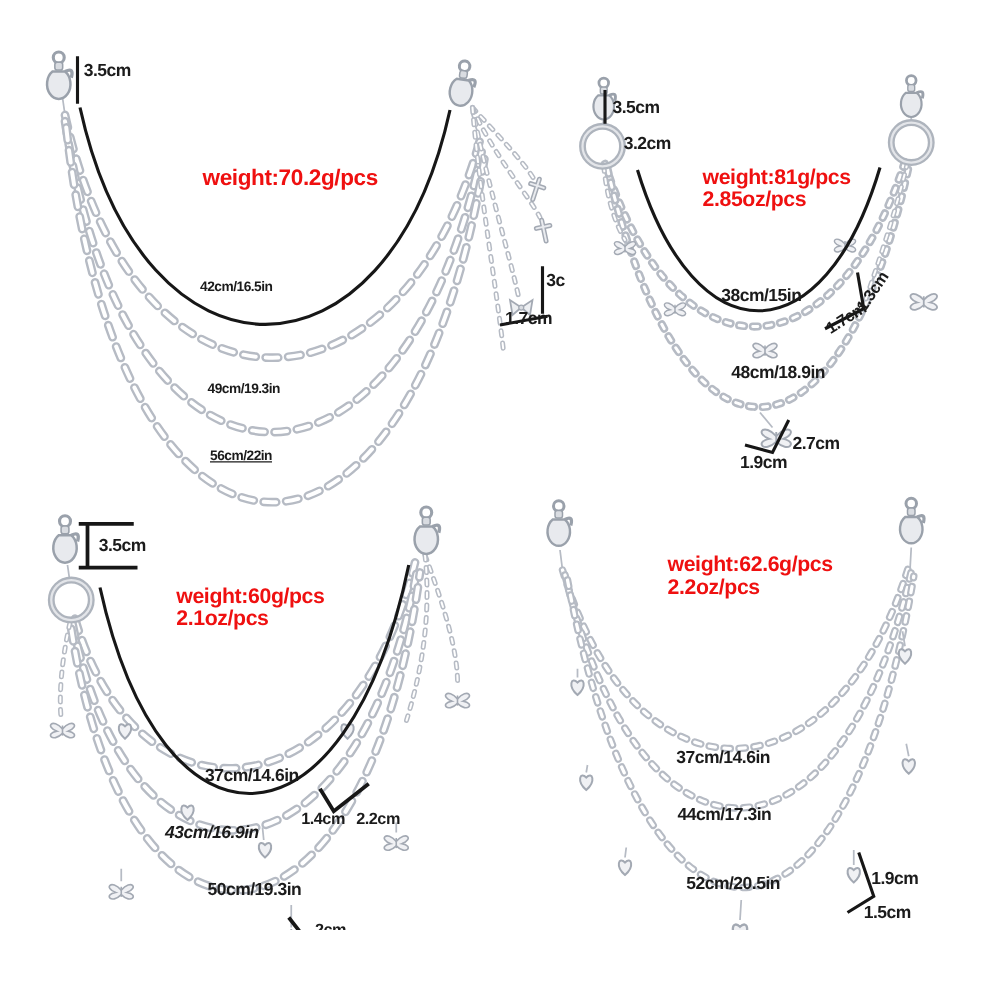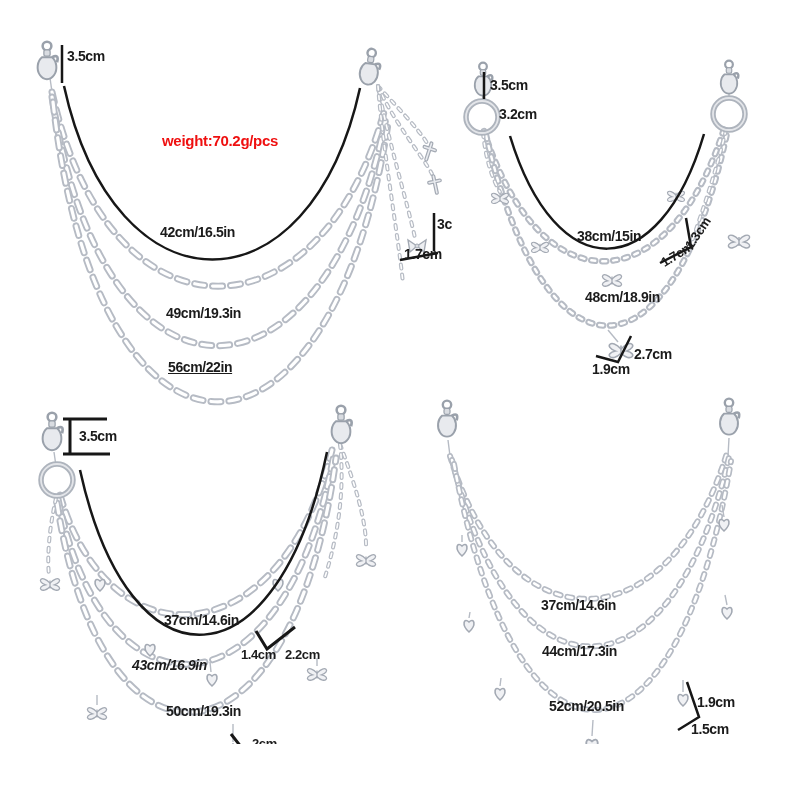--- a/index.html
+++ b/index.html
@@ -2,26 +2,26 @@
 <html><head>
 <meta charset="utf-8">
 <style>
   html,body{margin:0;padding:0;background:#ffffff;}
   #stage{
     position:relative;width:800px;height:744px;background:#ffffff;overflow:hidden;
     font-family:"Liberation Sans","DejaVu Sans",sans-serif;
   }
   #art{position:absolute;left:0;top:0;width:800px;height:800px;}
   .lbl{position:absolute;color:#1b1b1b;font-weight:bold;letter-spacing:-0.4px;white-space:nowrap;}
-  .len15{font-size:14px;}
+  .len15{font-size:11px;}
   .len14{font-size:14px;}
   .sm14{font-size:14px;}
   .sm13{font-size:13px;}
   .wt{position:absolute;color:#ef1010;font-weight:bold;letter-spacing:-0.3px;line-height:1.08;white-space:nowrap;}
-  .wt17{font-size:15px;}
+  .wt17{font-size:18px;}
   .wt16{font-size:17px;}
   .rot56{transform:rotate(-56deg);transform-origin:0 50%;}
   .rot32{transform:rotate(-32deg);transform-origin:0 50%;}
   
   .chO{fill:none;stroke:#b6bbc4;stroke-linecap:round;}
   .chI{fill:none;stroke:#ffffff;stroke-linecap:round;}
   .pcO{stroke-width:7;stroke-dasharray:10 8;}
   .pcI{stroke-width:3.2;stroke-dasharray:10 8;}
   .cbO{stroke-width:6.5;stroke-dasharray:4 7;}
   .cbI{stroke-width:2.4;stroke-dasharray:4 7;}
@@ -189,35 +189,47 @@
     <div>weight:70.2g/pcs</div>
   </div>
   <div class="lbl len15" style="left:160px;top:224px;">42cm/16.5in</div>
   <div class="lbl len15" style="left:166px;top:305px;">49cm/19.3in</div>
   <div class="lbl len15" style="left:168px;top:359px;text-decoration:underline;">56cm/22in</div>
   <div class="lbl sm14" style="left:437px;top:216px;">3c</div>
   <div class="lbl sm14" style="left:404px;top:246px;">1.7cm</div>
 
   <div class="lbl sm14" style="left:490px;top:77px;">3.5cm</div>
   <div class="lbl sm14" style="left:499px;top:106px;">3.2cm</div>
+  <div class="wt wt16" style="left:562px;top:133px;">
+    <div>weight:81g/pcs</div>
+    <div>2.85oz/pcs</div>
+  </div>
   <div class="lbl len14" style="left:577px;top:228px;">38cm/15in</div>
   <div class="lbl len14" style="left:585px;top:289px;">48cm/18.9in</div>
   <div class="lbl sm13 rot56" style="left:688px;top:240px;">1.3cm</div>
   <div class="lbl sm13 rot32" style="left:662px;top:256px;">1.7cm</div>
   <div class="lbl sm14" style="left:634px;top:346px;">2.7cm</div>
   <div class="lbl sm14" style="left:592px;top:361px;">1.9cm</div>
 
   <div class="lbl sm14" style="left:79px;top:428px;">3.5cm</div>
+  <div class="wt wt16" style="left:141px;top:468px;">
+    <div>weight:60g/pcs</div>
+    <div>2.1oz/pcs</div>
+  </div>
   <div class="lbl len14" style="left:164px;top:612px;">37cm/14.6in</div>
   <div class="lbl len14" style="left:132px;top:657px;font-style:italic;">43cm/16.9in</div>
   <div class="lbl len14" style="left:166px;top:703px;">50cm/19.3in</div>
   <div class="lbl sm13" style="left:241px;top:647px;">1.4cm</div>
   <div class="lbl sm13" style="left:285px;top:647px;text-align:center;">2.2cm</div>
   <div class="lbl sm13" style="left:252px;top:736px;">2cm</div>
   <div class="lbl sm13" style="left:251px;top:764px;">1.3cm</div>
 
+  <div class="wt wt16" style="left:534px;top:443px;">
+    <div>weight:62.6g/pcs</div>
+    <div>2.2oz/pcs</div>
+  </div>
   <div class="lbl len14" style="left:541px;top:597px;">37cm/14.6in</div>
   <div class="lbl len14" style="left:542px;top:643px;">44cm/17.3in</div>
   <div class="lbl len14" style="left:549px;top:698px;">52cm/20.5in</div>
   <div class="lbl sm14" style="left:697px;top:694px;">1.9cm</div>
   <div class="lbl sm14" style="left:691px;top:721px;">1.5cm</div>
 
 </div>
 
 </body></html>

